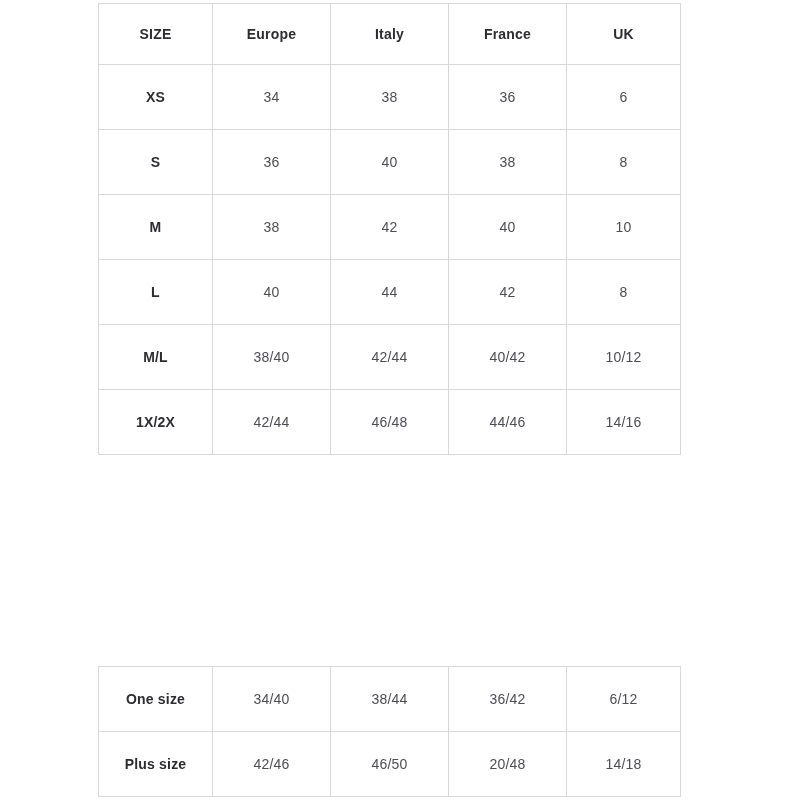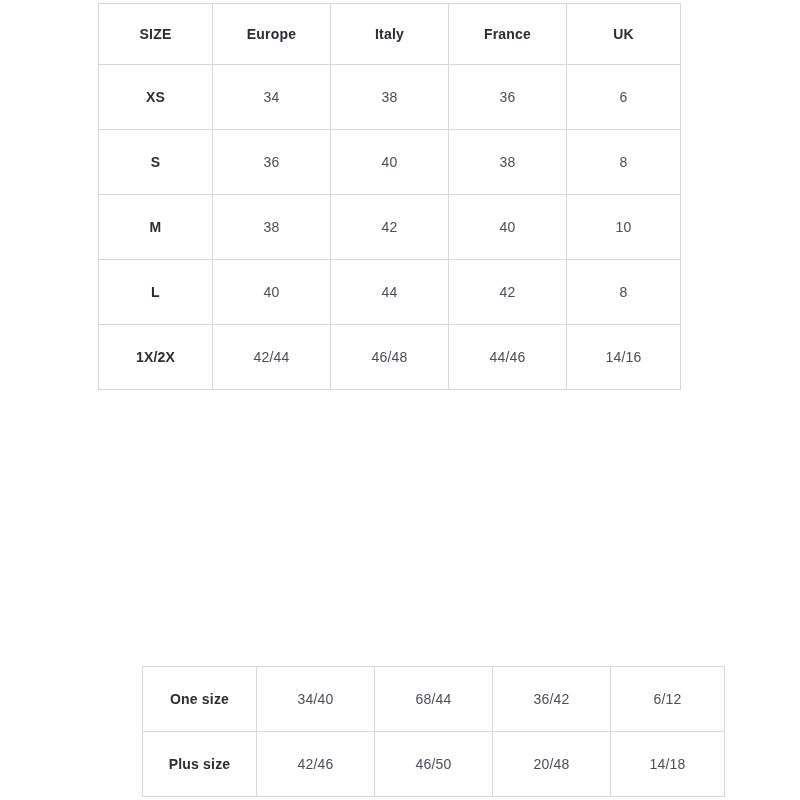--- a/index.html
+++ b/index.html
@@ -22,21 +22,21 @@
     width:800px;
     height:800px;
     background:var(--bg);
   }
   .table-wrap{
     position:absolute;
     left:98px;
     width:582px;
   }
   .table-wrap.main{ top:3px; }
-  .table-wrap.secondary{ top:666px;margin-left:44px; }
+  .table-wrap.secondary{ top:666px; }
   table{
     width:100%;
     border-collapse:collapse;
     table-layout:fixed;
   }
   th,td{
     border:1px solid var(--border);
     text-align:center;
     vertical-align:middle;
     font-size:14px;
@@ -106,20 +106,27 @@
             <td>10</td>
           </tr>
           <tr>
             <th>L</th>
             <td>40</td>
             <td>44</td>
             <td>42</td>
             <td>8</td>
           </tr>
           <tr>
+            <th>M/L</th>
+            <td>38/40</td>
+            <td>42/44</td>
+            <td>40/42</td>
+            <td>10/12</td>
+          </tr>
+          <tr>
             <th>1X/2X</th>
             <td>42/44</td>
             <td>46/48</td>
             <td>44/46</td>
             <td>14/16</td>
           </tr>
         </tbody>
     </table>
   </div>
 
@@ -129,21 +136,21 @@
         <col style="width:114px">
         <col style="width:118px">
         <col style="width:118px">
         <col style="width:118px">
         <col style="width:114px">
       </colgroup>
       <tbody>
           <tr>
             <th>One size</th>
             <td>34/40</td>
-            <td>68/44</td>
+            <td>38/44</td>
             <td>36/42</td>
             <td>6/12</td>
           </tr>
           <tr>
             <th>Plus size</th>
             <td>42/46</td>
             <td>46/50</td>
             <td>20/48</td>
             <td>14/18</td>
           </tr>

